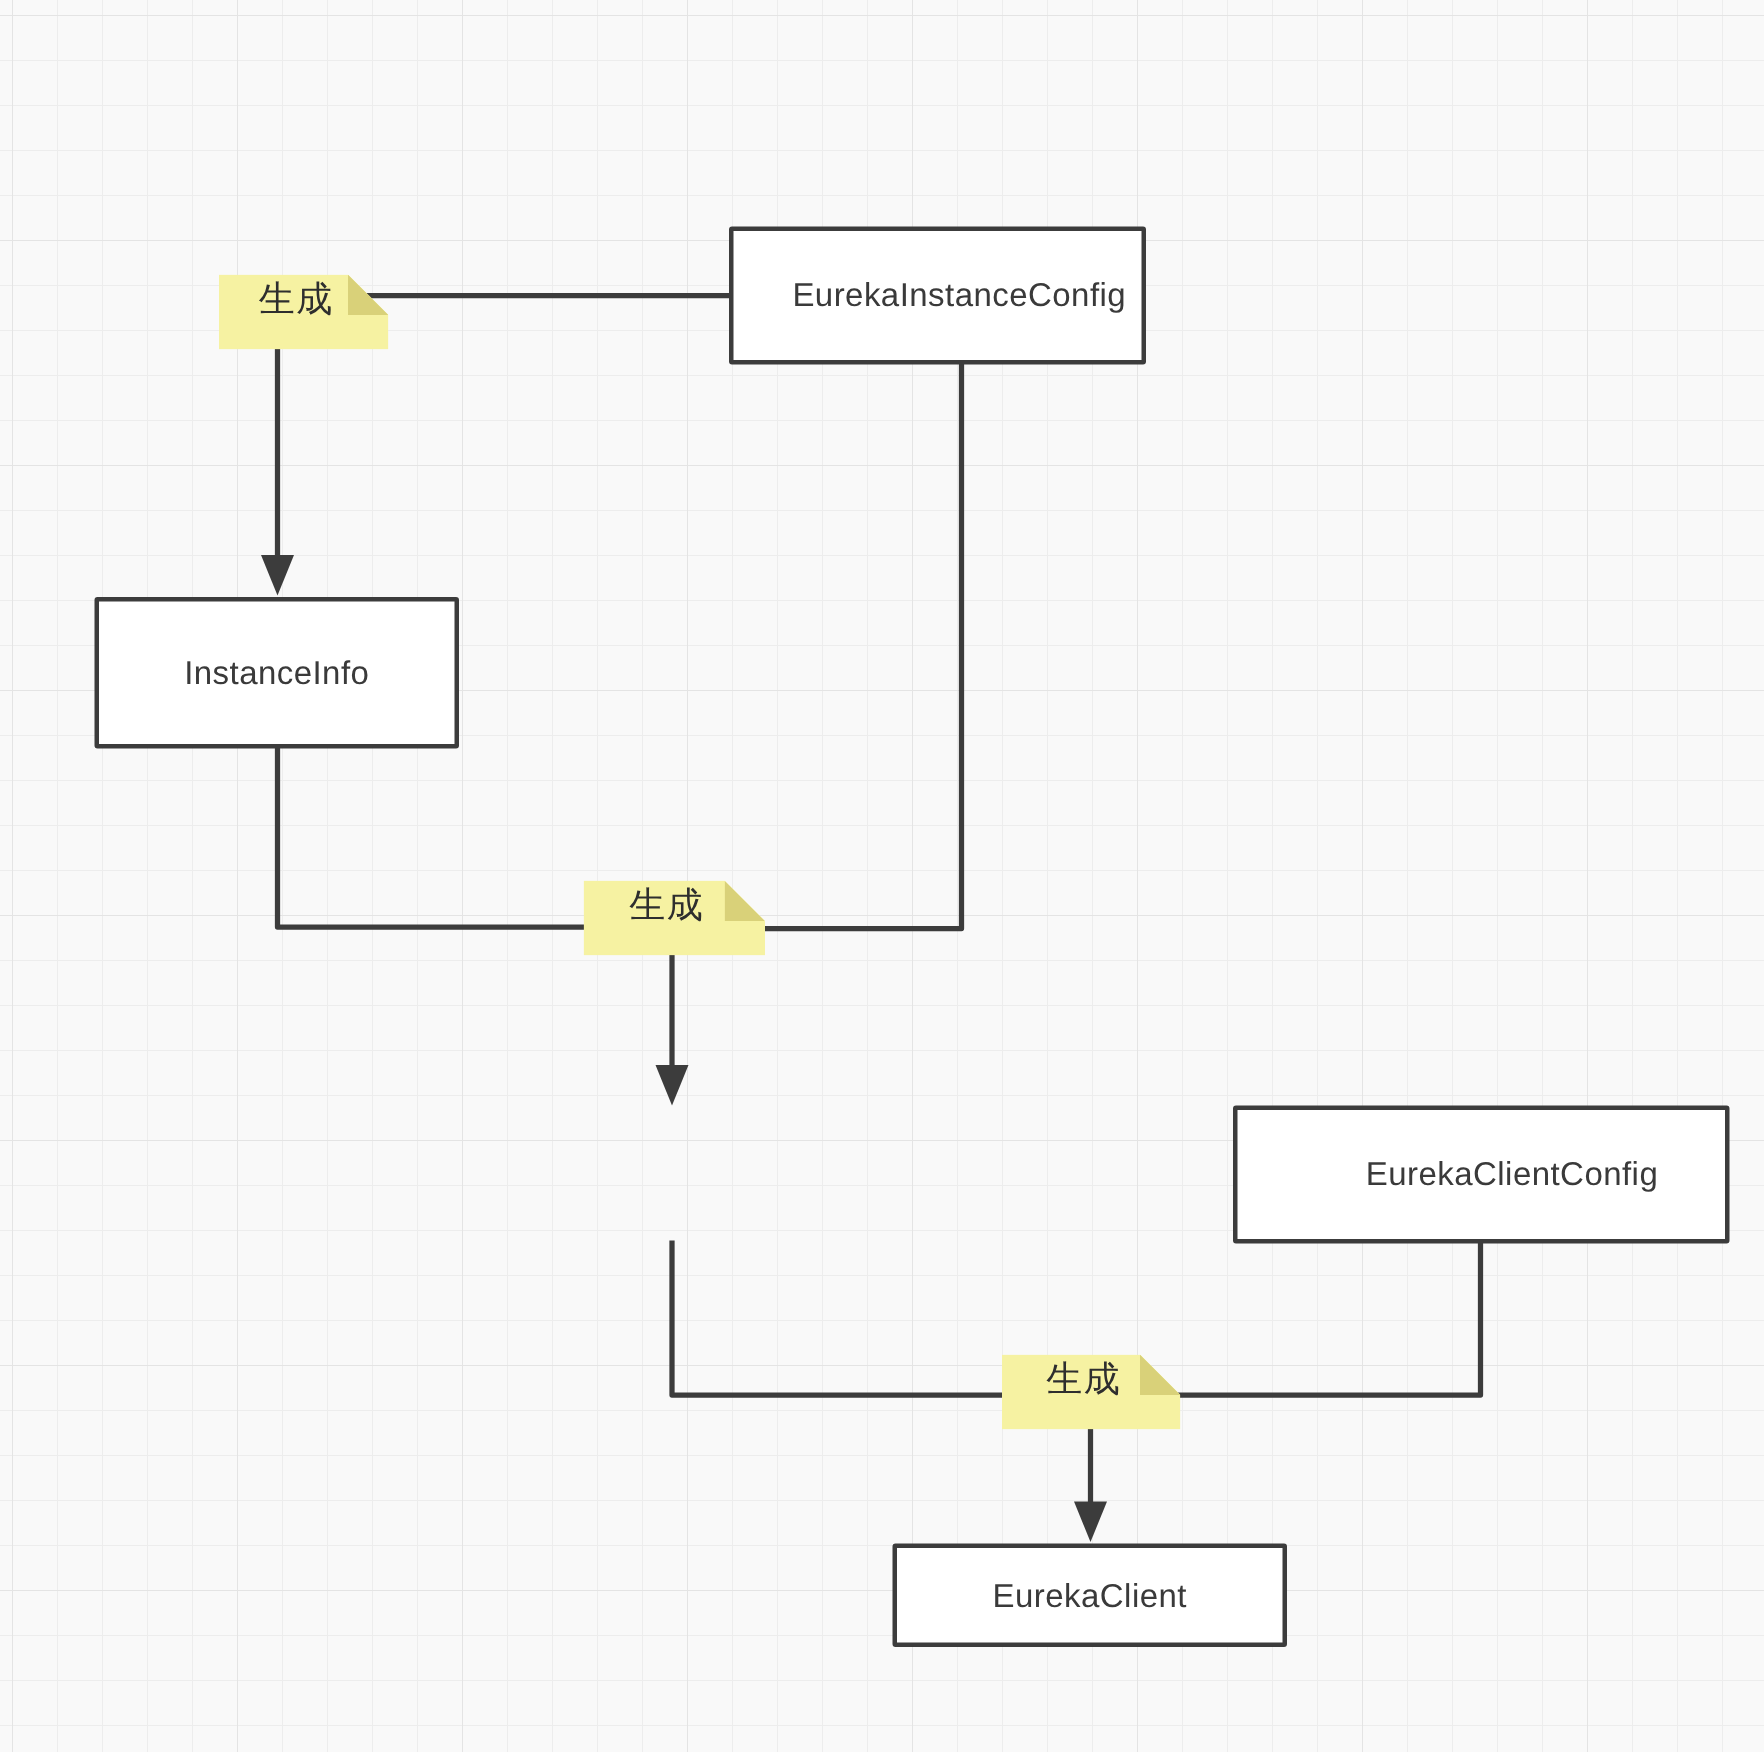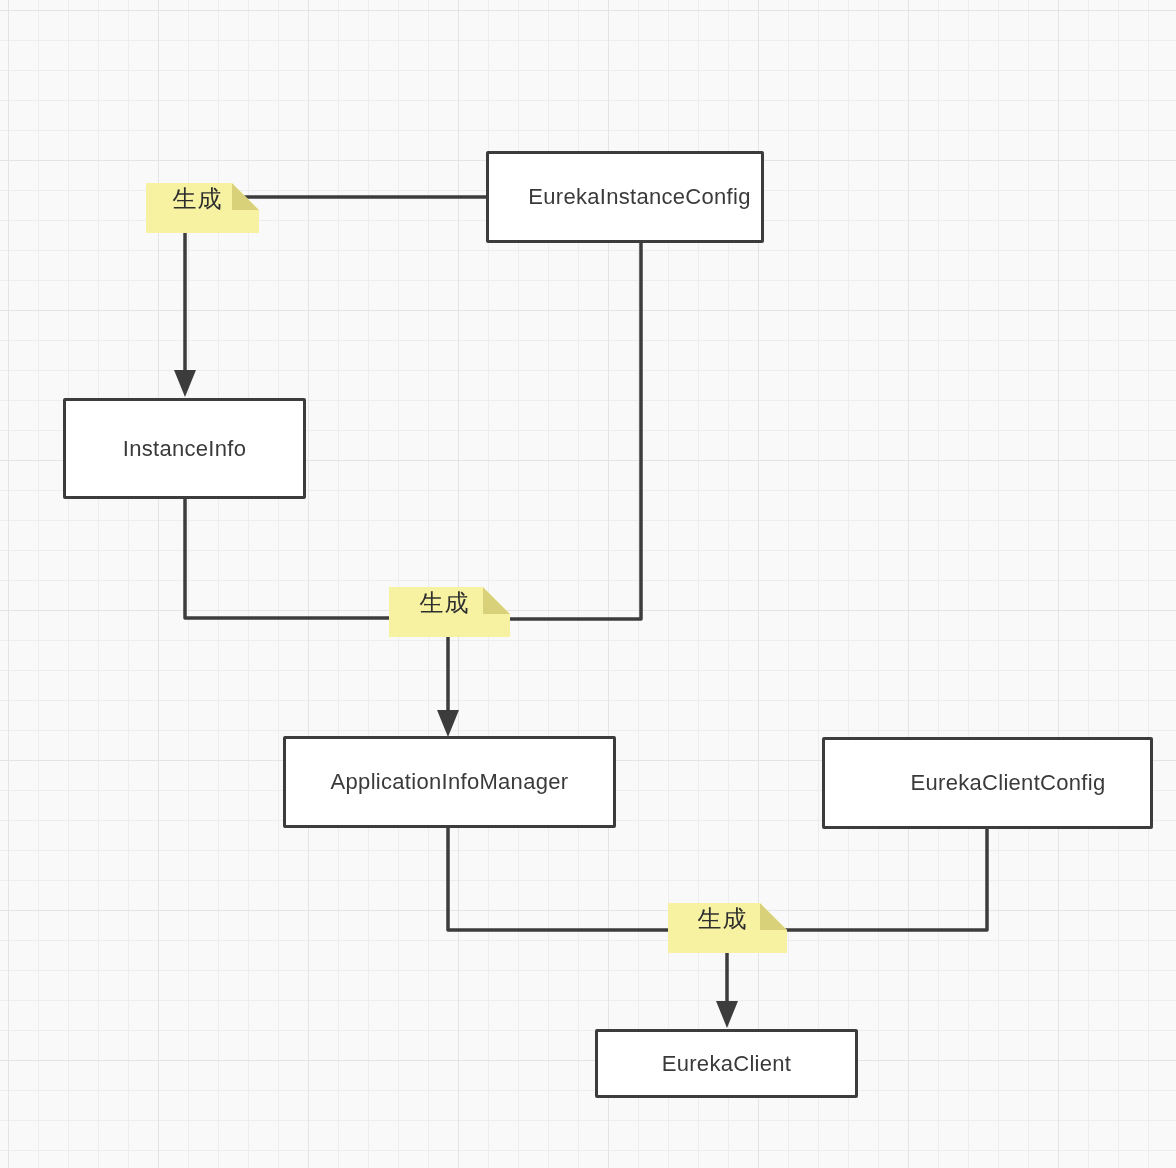--- a/index.html
+++ b/index.html
@@ -111,23 +111,20 @@
   </svg>
 
   <div class="node" id="node-eureka-instance-config">
     <span class="node-label">EurekaInstanceConfig</span>
   </div>
 
   <div class="node" id="node-instance-info">
     <span class="node-label">InstanceInfo</span>
   </div>
 
-  <div class="node" id="node-application-info-manager">
-    <span class="node-label">ApplicationInfoManager</span>
-  </div>
 
   <div class="node" id="node-eureka-client-config">
     <span class="node-label">EurekaClientConfig</span>
   </div>
 
   <div class="node" id="node-eureka-client">
     <span class="node-label">EurekaClient</span>
   </div>
 
   <div class="note" id="note-generate-top">

